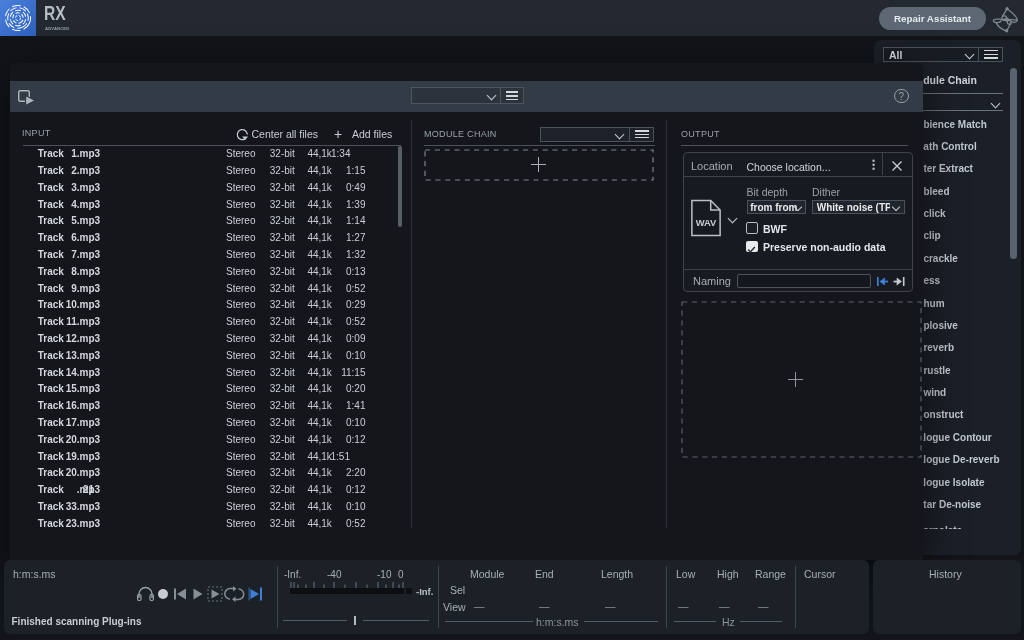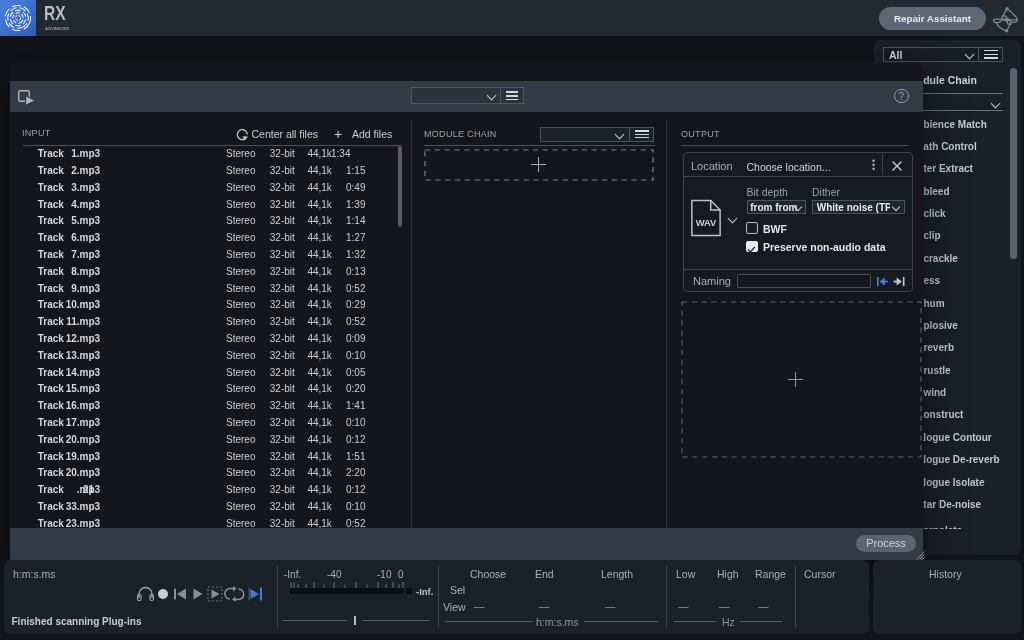--- a/index.html
+++ b/index.html
@@ -265,21 +265,21 @@
             <span style="position:absolute;left:297.4px;">44,1k</span>
             <span style="position:absolute;left:320.5px;width:35px;text-align:right;">0:10</span>
           </div>
           <div class="trow" style="top:251.6px;">
             <b style="position:absolute;left:27.8px;">Track</b>
             <b style="position:absolute;left:55.6px;width:11.2px;text-align:right;">14</b>
             <b style="position:absolute;left:66.8px;">.mp3</b>
             <span style="position:absolute;left:216px;">Stereo</span>
             <span style="position:absolute;left:259.8px;">32-bit</span>
             <span style="position:absolute;left:297.4px;">44,1k</span>
-            <span style="position:absolute;left:320.5px;width:35px;text-align:right;">0:05</span>
+            <span style="position:absolute;left:320.5px;width:35px;text-align:right;">11:15</span>
           </div>
           <div class="trow" style="top:268.4px;">
             <b style="position:absolute;left:27.8px;">Track</b>
             <b style="position:absolute;left:55.6px;width:11.2px;text-align:right;">15</b>
             <b style="position:absolute;left:66.8px;">.mp3</b>
             <span style="position:absolute;left:216px;">Stereo</span>
             <span style="position:absolute;left:259.8px;">32-bit</span>
             <span style="position:absolute;left:297.4px;">44,1k</span>
             <span style="position:absolute;left:320.5px;width:35px;text-align:right;">0:20</span>
           </div>
@@ -310,21 +310,21 @@
             <span style="position:absolute;left:297.4px;">44,1k</span>
             <span style="position:absolute;left:320.5px;width:35px;text-align:right;">0:12</span>
           </div>
           <div class="trow" style="top:335.6px;">
             <b style="position:absolute;left:27.8px;">Track</b>
             <b style="position:absolute;left:55.6px;width:11.2px;text-align:right;">19</b>
             <b style="position:absolute;left:66.8px;">.mp3</b>
             <span style="position:absolute;left:216px;">Stereo</span>
             <span style="position:absolute;left:259.8px;">32-bit</span>
             <span style="position:absolute;left:297.4px;">44,1k</span>
-            <span style="position:absolute;left:320.5px;width:35px;text-align:right;">1:51</span>
+            <span style="position:absolute;left:320.5px;width:35px;text-align:left;">1:51</span>
           </div>
           <div class="trow" style="top:352.4px;">
             <b style="position:absolute;left:27.8px;">Track</b>
             <b style="position:absolute;left:55.6px;width:11.2px;text-align:right;">20</b>
             <b style="position:absolute;left:66.8px;">.mp3</b>
             <span style="position:absolute;left:216px;">Stereo</span>
             <span style="position:absolute;left:259.8px;">32-bit</span>
             <span style="position:absolute;left:297.4px;">44,1k</span>
             <span style="position:absolute;left:320.5px;width:35px;text-align:right;">2:20</span>
           </div>
@@ -427,26 +427,20 @@
         <rect x="9.9" y="0" width="1.6" height="9" fill="#c3cad0"></rect>
       </svg>
 
       <svg width="241" height="157" style="position:absolute;left:671px;top:189px;">
         <rect x="1" y="1" width="239" height="155" fill="none" stroke="#5d656e" stroke-width="1.1" stroke-dasharray="5.2 4.6"></rect>
       </svg>
       <div class="abs" style="left:778px;top:260px;width:15px;height:15px;">
         <span style="position:absolute;left:7px;top:0;width:1.2px;height:15px;background:#8d949c;"></span>
         <span style="position:absolute;left:0;top:7px;width:15px;height:1.2px;background:#8d949c;"></span>
       </div>
-    </div>
-    <div id="dbottom">
-      <div style="position:absolute;left:846px;top:7px;width:60px;height:17px;background:#5a6570;border-radius:8.5px;color:#ccd3d9;font-size:11px;text-align:center;line-height:17px;">Process</div>
-      <svg width="9" height="9" viewBox="0 0 9 9" style="position:absolute;left:906px;top:23px;">
-        <path d="M8.5 0.5 L0.5 8.5 M8.5 3.5 L3.5 8.5 M8.5 6.5 L6.5 8.5" stroke="#8b939c" stroke-width="1"></path>
-      </svg>
     </div>
   </div>
 
   <div class="bpanel" id="bmain" style="left:4px;top:560px;width:865px;height:74px;"></div>
   <div class="bpanel" id="bhist" style="left:873px;top:560px;width:148px;height:74px;"></div>
   <div class="bsep" style="left:277px;top:566px;height:62px;"></div>
   <div class="bsep" style="left:438px;top:566px;height:62px;"></div>
   <div class="bsep" style="left:666px;top:566px;height:62px;"></div>
   <div class="bsep" style="left:795px;top:566px;height:62px;"></div>
 
@@ -500,21 +494,21 @@
         <line x1="114" y1="0" x2="114" y2="6"></line>
     </g>
   </svg>
   <div class="abs" style="left:290px;top:588px;width:114px;height:6px;background:#0c0e11;"></div>
   <div class="abs" style="left:406px;top:588px;width:6px;height:6px;background:#0c0e11;"></div>
   <div class="btxt" style="left:416px;top:586px;font-size:9.5px;font-weight:bold;color:#b9c0c7;">-Inf.</div>
   <div class="hline" style="left:283px;top:620px;width:64px;"></div>
   <div class="hline" style="left:363px;top:620px;width:66px;"></div>
   <div class="abs" style="left:354px;top:616px;width:2px;height:9px;background:#b3bac1;"></div>
 
-  <div class="btxt" style="left:470px;top:568px;">Choose</div>
+  <div class="btxt" style="left:470px;top:568px;">Module</div>
   <div class="btxt" style="left:535px;top:568px;">End</div>
   <div class="btxt" style="left:601px;top:568px;">Length</div>
   <div class="btxt" style="left:450px;top:584px;">Sel</div>
   <div class="btxt" style="left:443px;top:601px;">View</div>
   <div class="btxt2" style="left:474px;top:600px;">—</div>
   <div class="btxt2" style="left:539px;top:600px;">—</div>
   <div class="btxt2" style="left:605px;top:600px;">—</div>
   <div class="hline" style="left:445px;top:621px;width:88px;"></div>
   <div class="btxt2" style="left:536px;top:616px;">h:m:s.ms</div>
   <div class="hline" style="left:584px;top:621px;width:74px;"></div>

